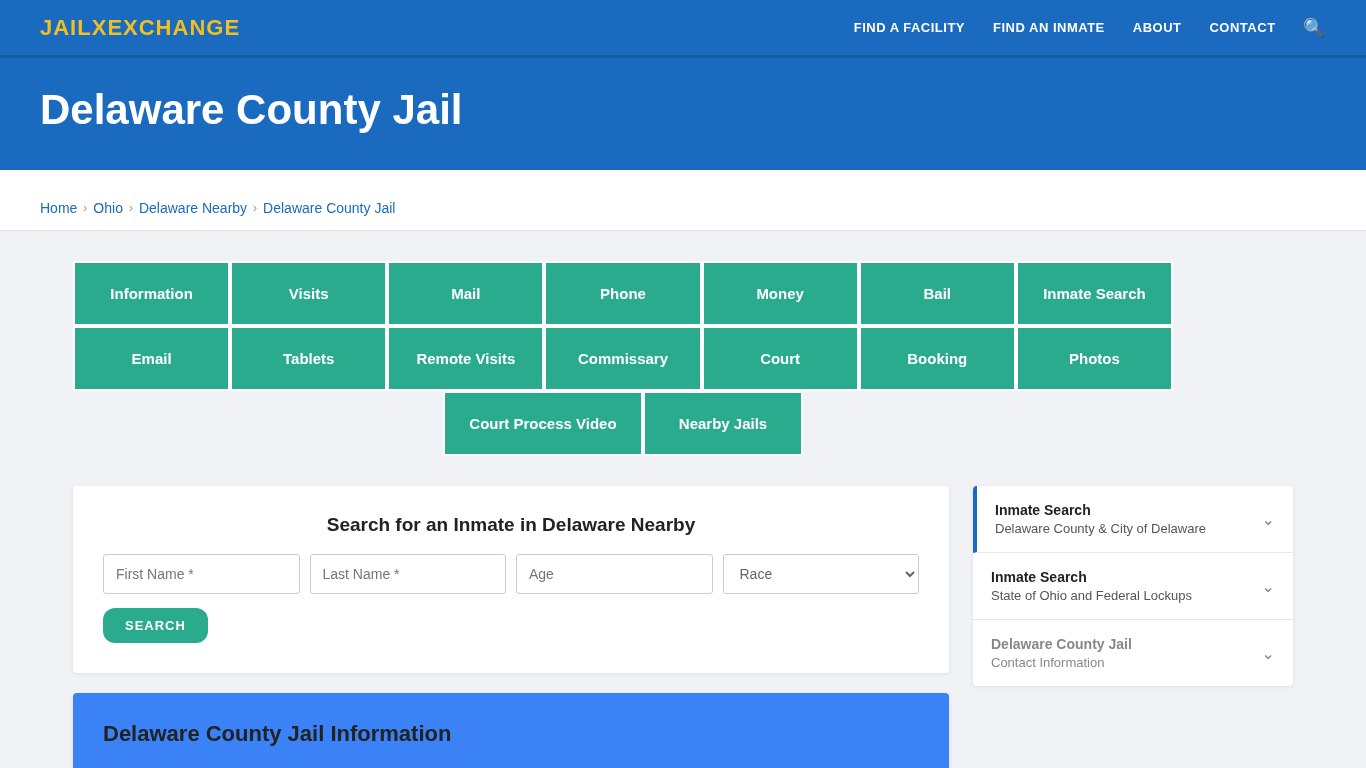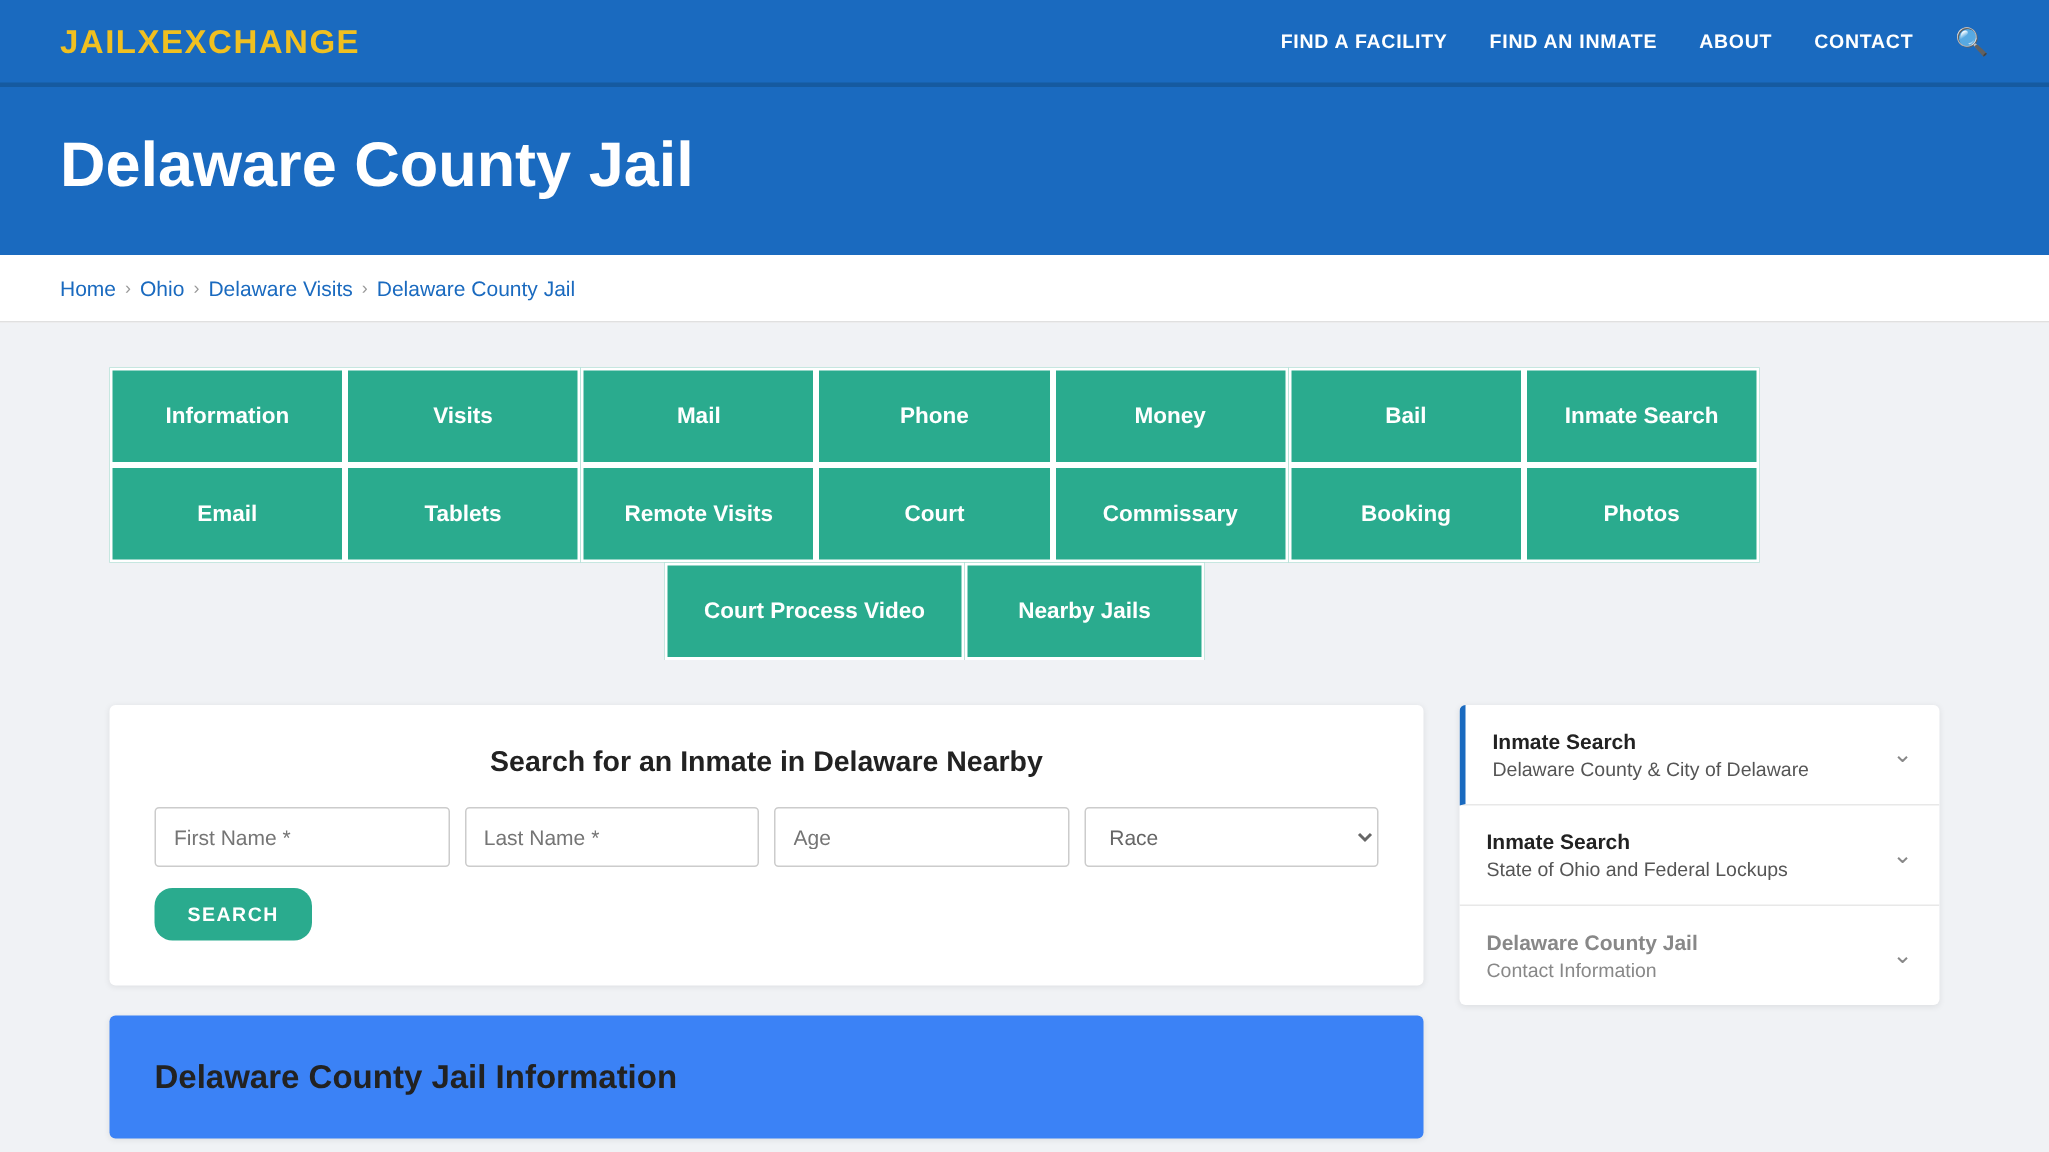--- a/index.html
+++ b/index.html
@@ -53,20 +53,21 @@
     .breadcrumb-bar {
       background: #fff;
       padding: 14px 40px;
       border-bottom: 1px solid #e0e0e0;
     }
     .breadcrumb {
       display: flex;
       align-items: center;
       gap: 6px;
       font-size: 14px;
+      margin-top: 16px;
     }
     .breadcrumb a { color: #1a6abf; text-decoration: none; }
     .breadcrumb .sep { color: #999; font-size: 12px; }
     .breadcrumb .current { color: #1a6abf; }
 
     
     .content-wrapper {
       max-width: 1300px;
       margin: 0 auto;
       padding: 30px 40px;
@@ -244,21 +245,21 @@
 <div class="hero">
   <h1>Delaware County Jail</h1>
 </div>
 
 <div class="breadcrumb-bar">
   <div class="breadcrumb">
     <a>Home</a>
     <span class="sep">›</span>
     <a>Ohio</a>
     <span class="sep">›</span>
-    <a>Delaware Visits</a>
+    <a>Delaware Nearby</a>
     <span class="sep">›</span>
     <span class="current">Delaware County Jail</span>
   </div>
 </div>
 
 <div class="content-wrapper">
 
   <div class="button-grid">
     <div class="grid-row">
       <button class="grid-btn">Information</button>
@@ -266,22 +267,22 @@
       <button class="grid-btn">Mail</button>
       <button class="grid-btn">Phone</button>
       <button class="grid-btn">Money</button>
       <button class="grid-btn">Bail</button>
       <button class="grid-btn">Inmate Search</button>
     </div>
     <div class="grid-row">
       <button class="grid-btn">Email</button>
       <button class="grid-btn">Tablets</button>
       <button class="grid-btn">Remote Visits</button>
+      <button class="grid-btn">Commissary</button>
       <button class="grid-btn">Court</button>
-      <button class="grid-btn">Commissary</button>
       <button class="grid-btn">Booking</button>
       <button class="grid-btn">Photos</button>
     </div>
     <div class="grid-row-center">
       <button class="grid-btn" style="width:200px;max-width:200px;">Court Process Video</button>
       <button class="grid-btn" style="width:160px;max-width:160px;">Nearby Jails</button>
     </div>
   </div>
 
   <div class="main-layout">

